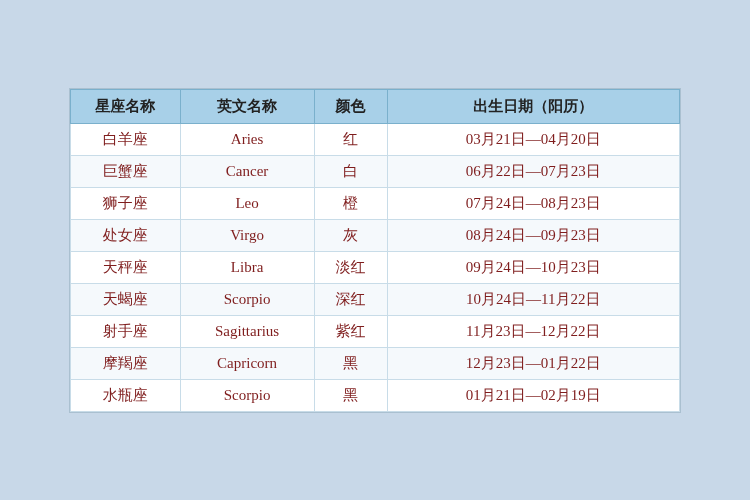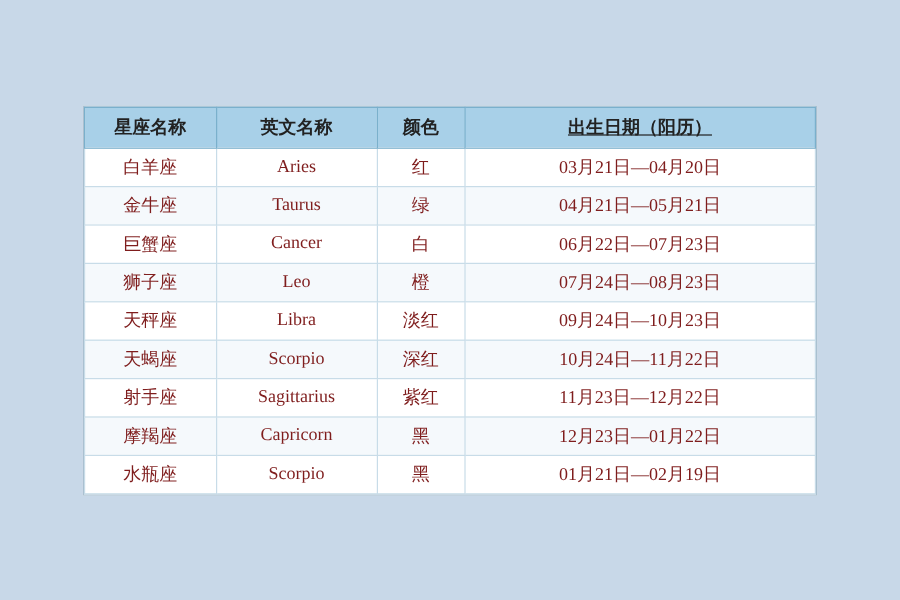--- a/index.html
+++ b/index.html
@@ -54,21 +54,21 @@
     tbody td {
       border: 1px solid #c8dce8;
       padding: 6px 10px;
       text-align: center;
       color: #7f1d1d;
     }
 
     .col-chinese { width: 18%; }
     .col-english { width: 22%; font-family: Liberation Serif, serif; }
     .col-color   { width: 12%; }
-    .col-date    { width: 48%; text-decoration: underline; }
+    .col-date    { width: 48%; }
   </style>
 </head>
 <body>
 
 <div class="table-container">
   <table>
     <thead>
       <tr>
         <th class="col-chinese">星座名称</th>
         <th class="col-english">英文名称</th>
@@ -77,36 +77,36 @@
       </tr>
     </thead>
     <tbody id="table-body">
     <tr>
           <td>白羊座</td>
           <td>Aries</td>
           <td>红</td>
           <td>03月21日—04月20日</td>
         </tr>
         <tr>
-          <td>金牛座</td>
-          <td>Taurus</td>
-          <td>绿</td>
-          <td>04月21日—05月21日</td>
-        </tr>
-        <tr>
           <td>巨蟹座</td>
           <td>Cancer</td>
           <td>白</td>
           <td>06月22日—07月23日</td>
         </tr>
         <tr>
           <td>狮子座</td>
           <td>Leo</td>
           <td>橙</td>
           <td>07月24日—08月23日</td>
+        </tr>
+        <tr>
+          <td>处女座</td>
+          <td>Virgo</td>
+          <td>灰</td>
+          <td>08月24日—09月23日</td>
         </tr>
         <tr>
           <td>天秤座</td>
           <td>Libra</td>
           <td>淡红</td>
           <td>09月24日—10月23日</td>
         </tr>
         <tr>
           <td>天蝎座</td>
           <td>Scorpio</td>

